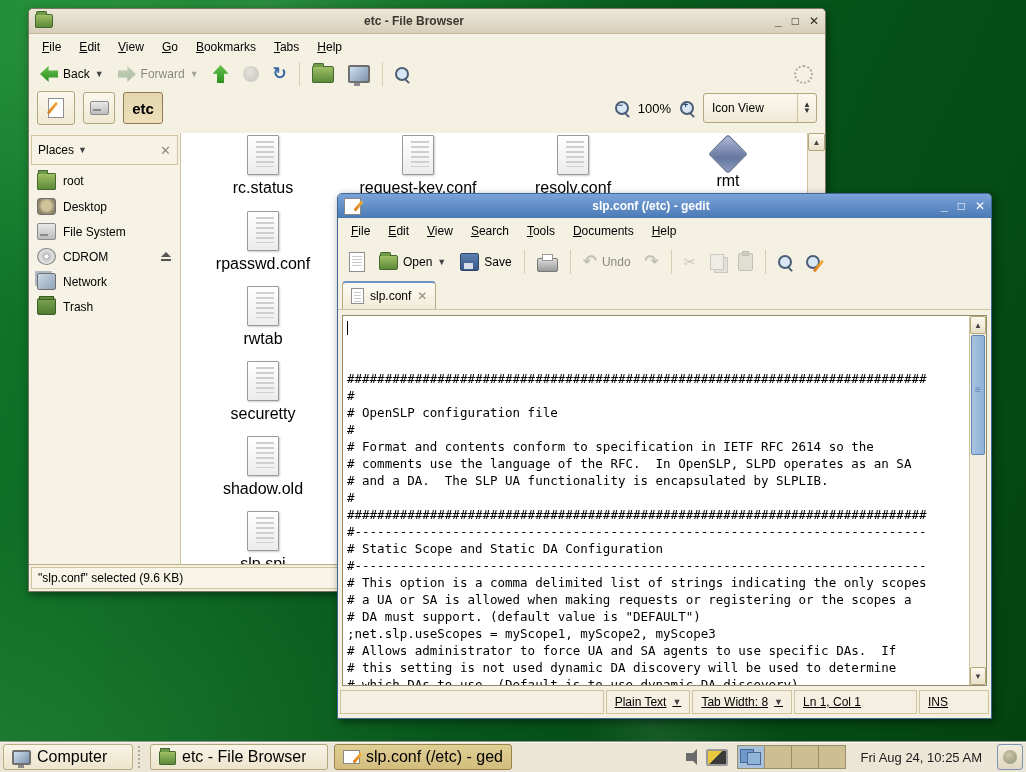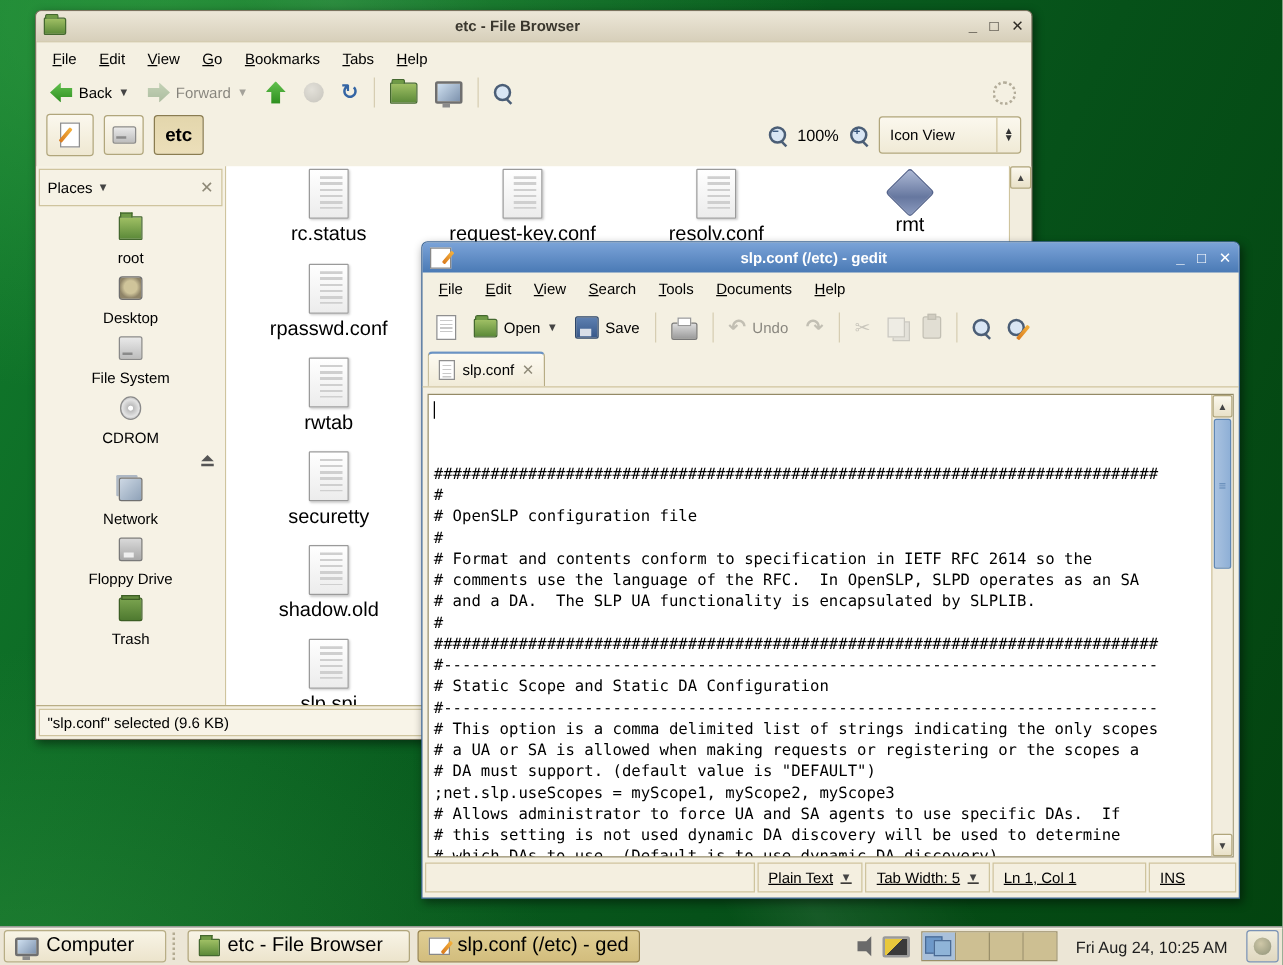--- a/index.html
+++ b/index.html
@@ -99,21 +99,21 @@
          display:flex;align-items:center;justify-content:center;}
   .pressed{background:linear-gradient(180deg,#e3d6ac,#ecdfba);border-color:#8a7c50;}
   #viewsel{display:flex;align-items:center;border:1px solid #b1a67c;border-radius:3px;
          background:linear-gradient(180deg,#fbf8ee,#f0ead6);height:28px;width:112px;font-size:12px;}
   #viewsel .lbl{flex:1;padding-left:8px;}
   #viewsel .spin{width:18px;border-left:1px solid #cfc49e;height:100%;display:flex;flex-direction:column;align-items:center;justify-content:center;font-size:8px;color:#333;line-height:6px;}
   #fb-body{position:absolute;left:0;right:0;top:124px;bottom:26px;display:flex;}
   #sidebar{width:151px;background:#f6f2e5;border-right:1px solid #cfc49e;display:flex;flex-direction:column;}
   #places-head{display:flex;align-items:center;height:28px;padding:0 6px;border:1px solid #cfc49e;margin:2px;font-size:12px;}
   #places-head .x{margin-left:auto;color:#8f8a78;font-weight:bold;font-size:13px;}
-  .place{display:flex;align-items:center;gap:7px;padding:4px 8px;font-size:12px;flex-direction:column;}
+  .place{display:flex;align-items:center;gap:7px;padding:4px 8px;font-size:12px;}
   #files{flex:1;background:#fff;position:relative;overflow:hidden;}
   .fcell{position:absolute;width:140px;text-align:center;font-size:16px;color:#000;}
   .fcell .lab{margin-top:4px;}
   #fb-scroll{width:17px;background:#f2edde;border-left:1px solid #cfc49e;display:flex;flex-direction:column;}
   .sb-btn{height:16px;border:1px solid #b1a67c;border-radius:2px;background:linear-gradient(180deg,#fbf8ee,#e9e1c8);
           font-size:8px;color:#444;display:flex;align-items:center;justify-content:center;}
   #fb-status{position:absolute;left:0;right:0;bottom:0;height:26px;border-top:1px solid #b9ae85;
           background:#f4efe0;display:flex;align-items:center;}
   #fb-status .inner{margin:2px;border:1px solid #cfc49e;flex:1;height:20px;display:flex;align-items:center;padding:0 6px;font-size:12px;background:#f8f4e8;}
   
@@ -266,25 +266,20 @@
             <span class="li-icon icon-cdrom"></span>
             <span>CDROM</span>
             <span class="eject"></span>
           </div>
           <div class="place">
             <span class="li-icon icon-network"></span>
             <span>Network</span>
 
           </div>
           <div class="place">
-            <span class="li-icon icon-floppy"></span>
-            <span>Floppy Drive</span>
-
-          </div>
-          <div class="place">
             <span class="li-icon icon-trash"></span>
             <span>Trash</span>
 
           </div>
         </div>
     </div>
     <div id="files">
       <div>
 
       <div class="fcell" style="top: 2px; left: 12px;">
@@ -420,21 +415,21 @@
       <div class="sb-btn" style="margin-top:auto;">▼</div>
     </div>
   </div>
   <div id="ge-status">
     <span class="stbox" style="flex:1;"></span>
     <span class="stbox">
       <span>Plain Text</span>
       <span class="chev" style="margin-left:6px;">▼</span>
     </span>
     <span class="stbox">
-      <span>Tab Width: 5</span>
+      <span>Tab Width: 8</span>
       <span class="chev" style="margin-left:6px;">▼</span>
     </span>
     <span class="stbox" style="width:105px;">
       <span>Ln 1, Col 1</span>
     </span>
     <span class="stbox" style="width:52px;">
       <span>INS</span>
     </span>
   </div>
 </div>

